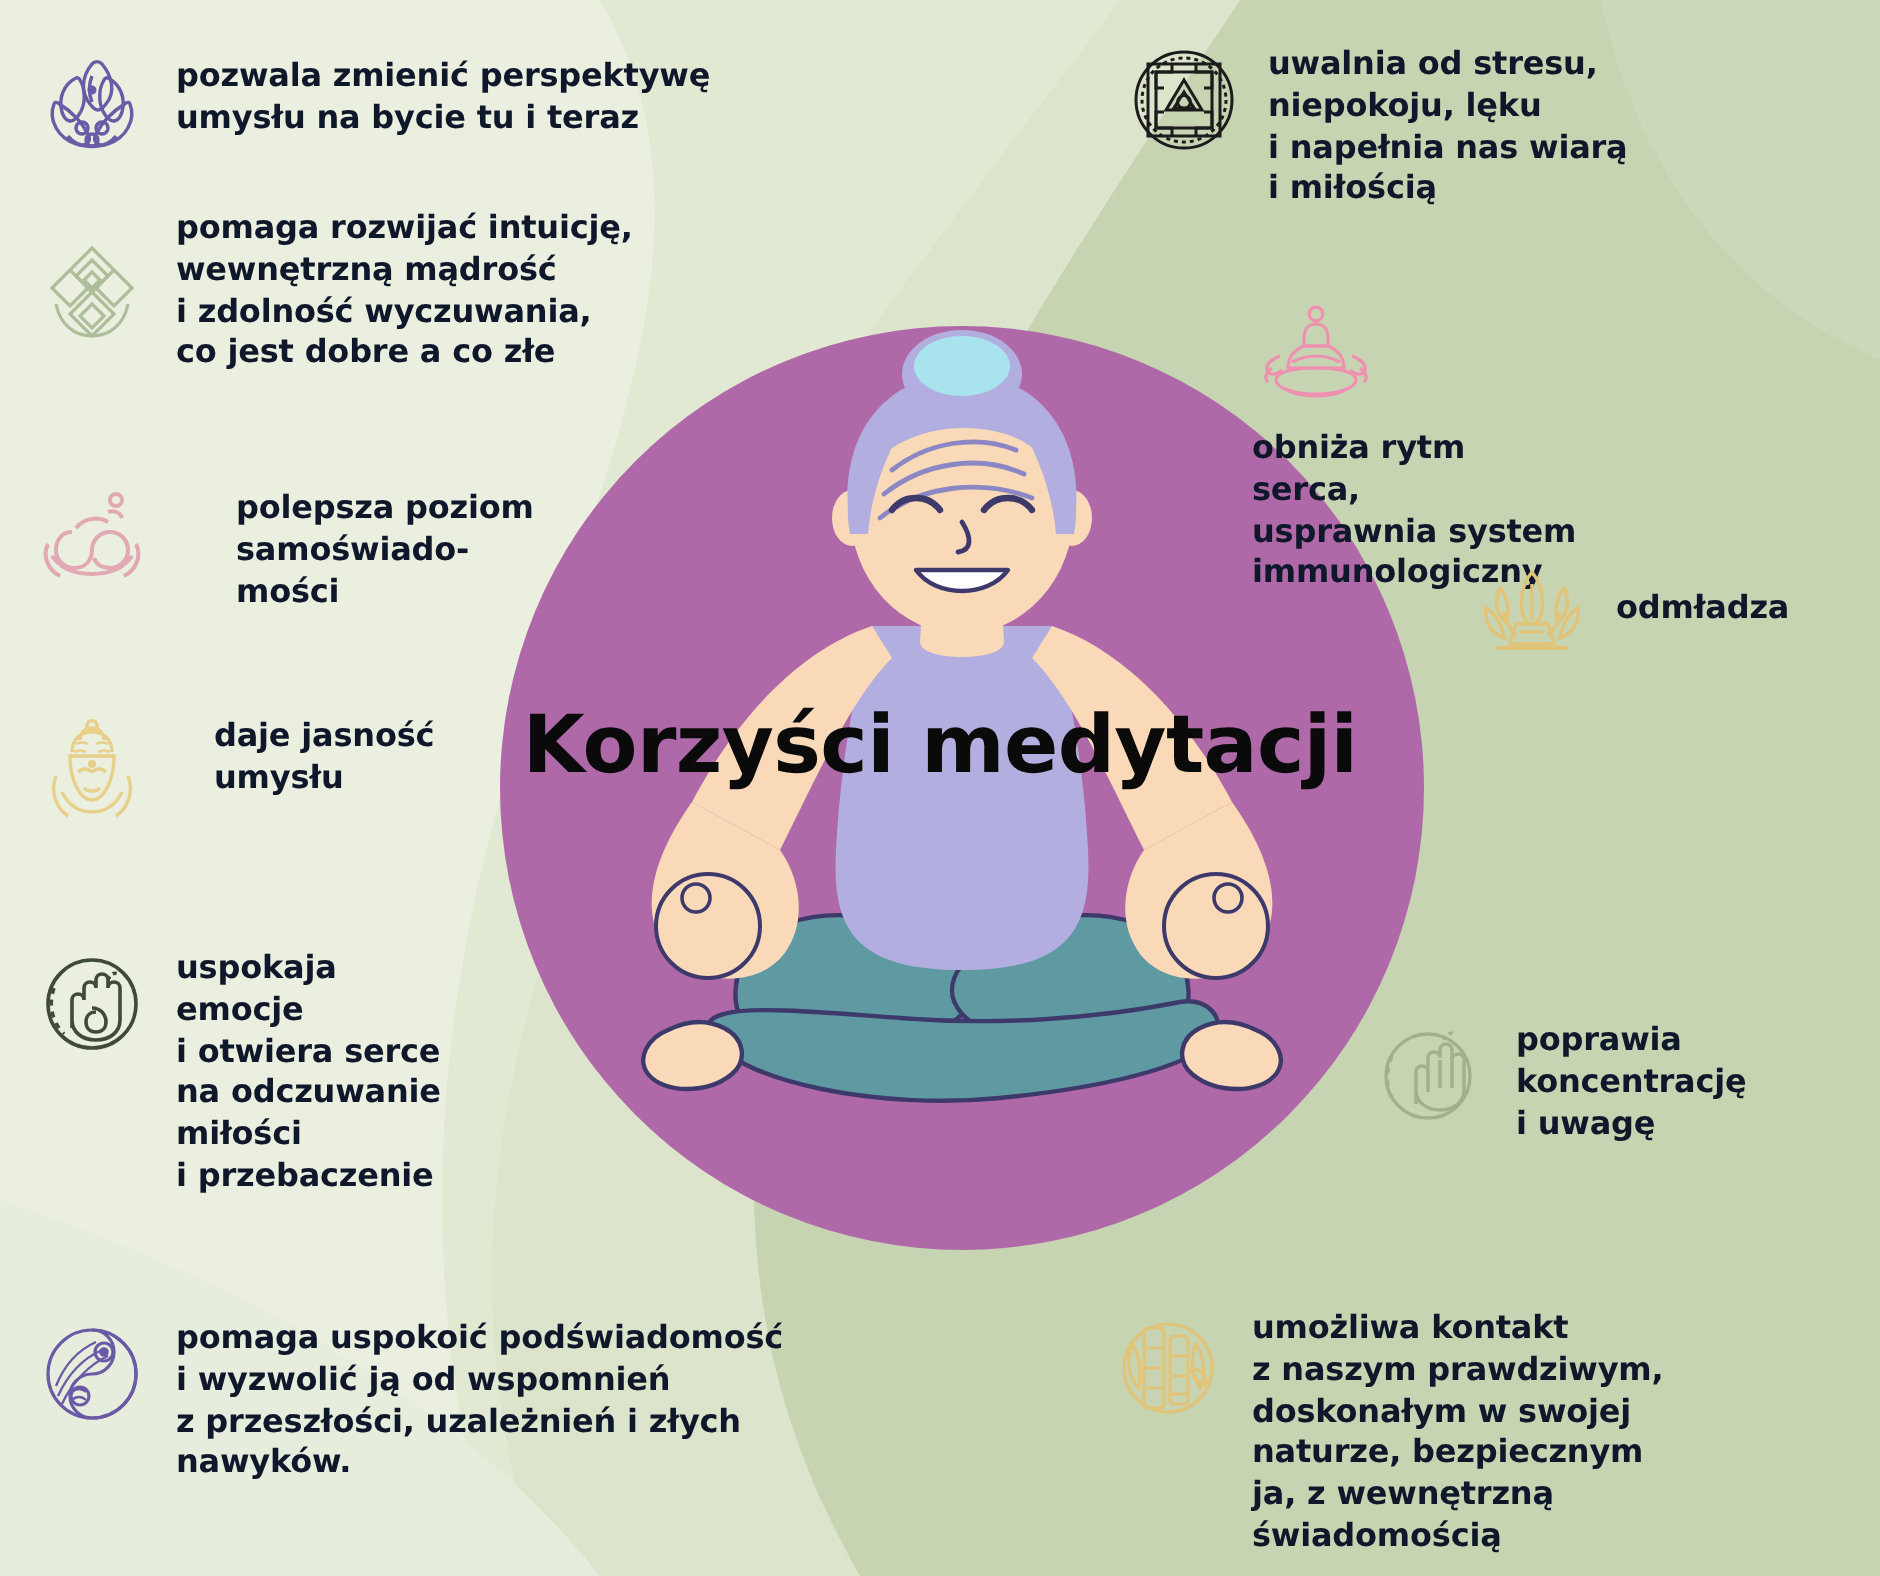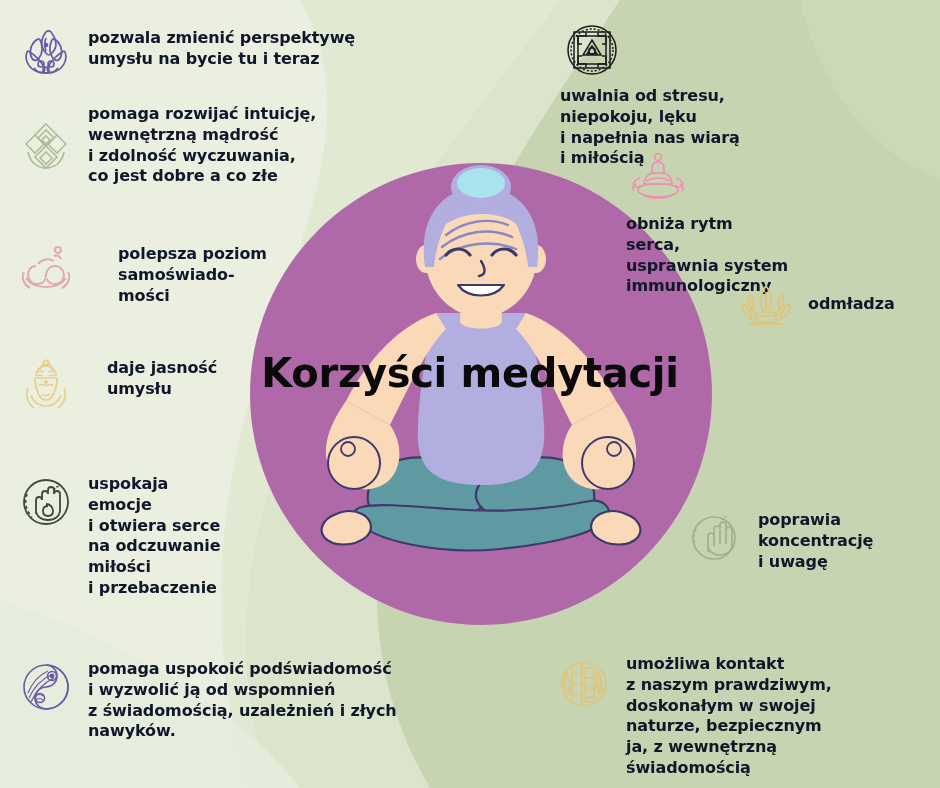--- a/index.html
+++ b/index.html
@@ -44,21 +44,21 @@
 
   
   #it1{left:14px;top:22px;}            #it1 .tx{padding-top:6px;}
   #it2{left:14px;top:100px;align-items:center;}           #it2 .tx{padding-top:4px;}
   #it3{left:14px;top:238px;}           #it3 .tx{padding-top:6px;margin-left:30px;}
   #it4{left:14px;top:352px;gap:19px;}           #it4 .tx{padding-top:6px;}
   #it5{left:14px;top:470px;}           #it5 .tx{padding-top:4px;}
   #it6{left:14px;top:655px;}           #it6 .tx{padding-top:4px;}
 
   
-  #it7{left:560px;top:18px;flex-direction:column;}           #it7 .tx{padding-top:4px;}
+  #it7{left:560px;top:18px;}           #it7 .tx{padding-top:4px;}
   #it8{left:626px;top:148px;flex-direction:column;}          #it8 .tx{padding-top:2px;}
   #it9{left:734px;top:276px;}          #it9 .tx{padding-top:18px;}
   #it10{left:740px;top:400px;}         #it10 .tx{padding-top:8px;}
   #it11{left:684px;top:506px;}         #it11 .tx{padding-top:4px;}
   #it12{left:552px;top:652px;}         #it12 .tx{padding-top:2px;}
 
   
   #it9 .ic,#it10 .ic{align-self:center;}
 </style>
 </head>
@@ -260,21 +260,21 @@
         <circle cx="38" cy="21" r="1.6" fill="#6b5aa6"></circle>
         <circle cx="26" cy="43" r="4.5"></circle>
         <g stroke-width="1.2">
           <path d="M14 38c4-10 11-18 20-22M15 43c5-11 13-19 22-23M17 47c5-11 14-20 23-24"></path>
           <path d="M22 41c2-2 5-2 7 0M22 45c2-2 5-2 7 0"></path>
         </g>
       </svg>
     </span>
     <span class="tx">pomaga uspokoić podświadomość
 i wyzwolić ją od wspomnień
-z świadomością, uzależnień i złych
+z przeszłości, uzależnień i złych
 nawyków.</span>
   </div>
 
   <div class="item right" id="it7">
     <span class="ic">
       <svg viewBox="0 0 64 64" fill="none" stroke="#1c1c1c" stroke-width="1.5">
         <circle cx="32" cy="32" r="24"></circle>
         <circle cx="32" cy="32" r="21" stroke-dasharray="2 2"></circle>
         <rect x="14" y="14" width="36" height="36"></rect>
         <rect x="18" y="18" width="28" height="28"></rect>

